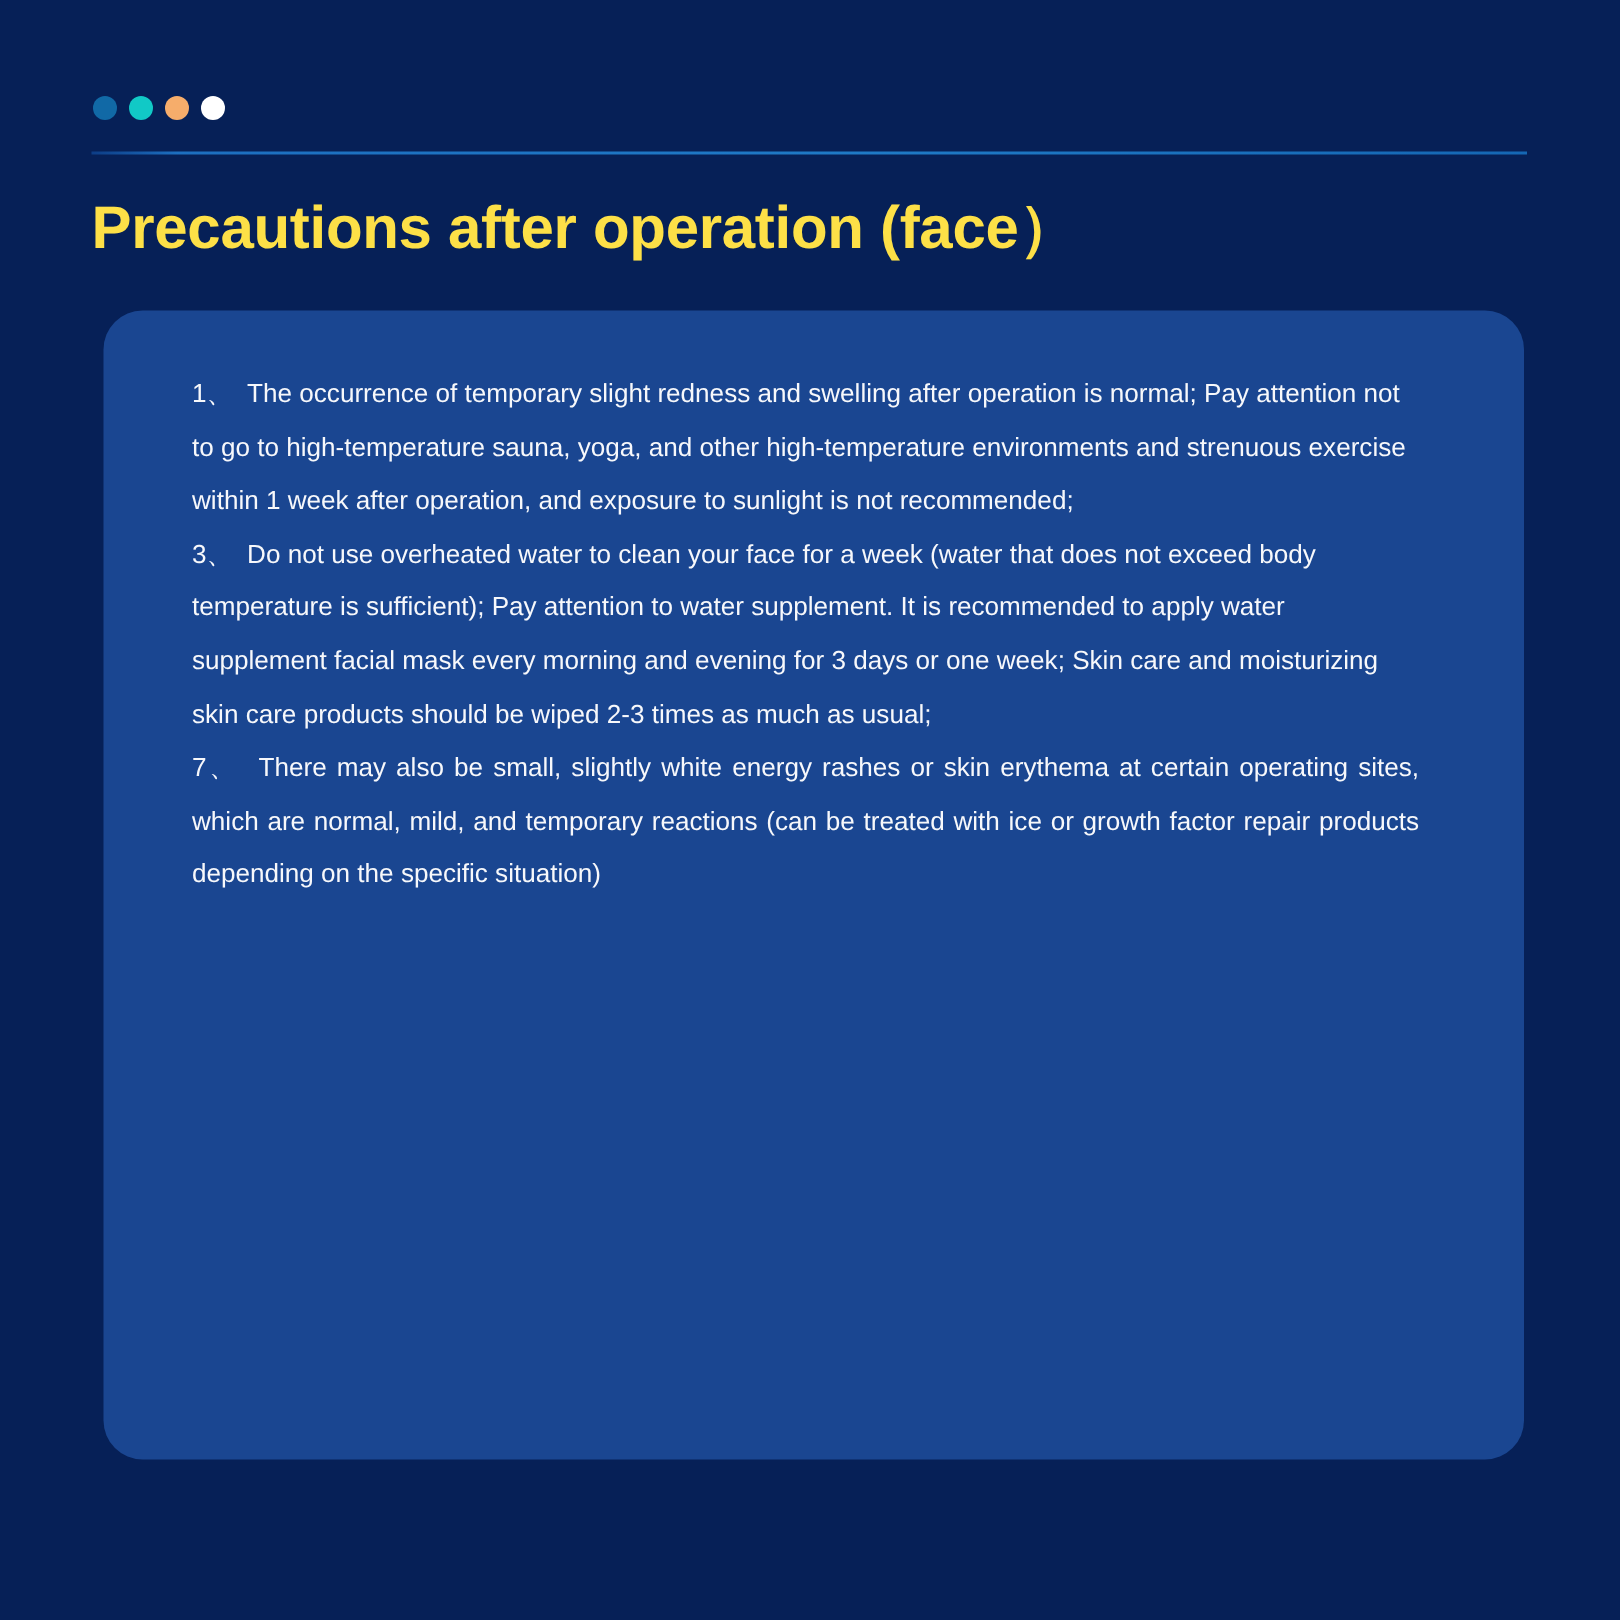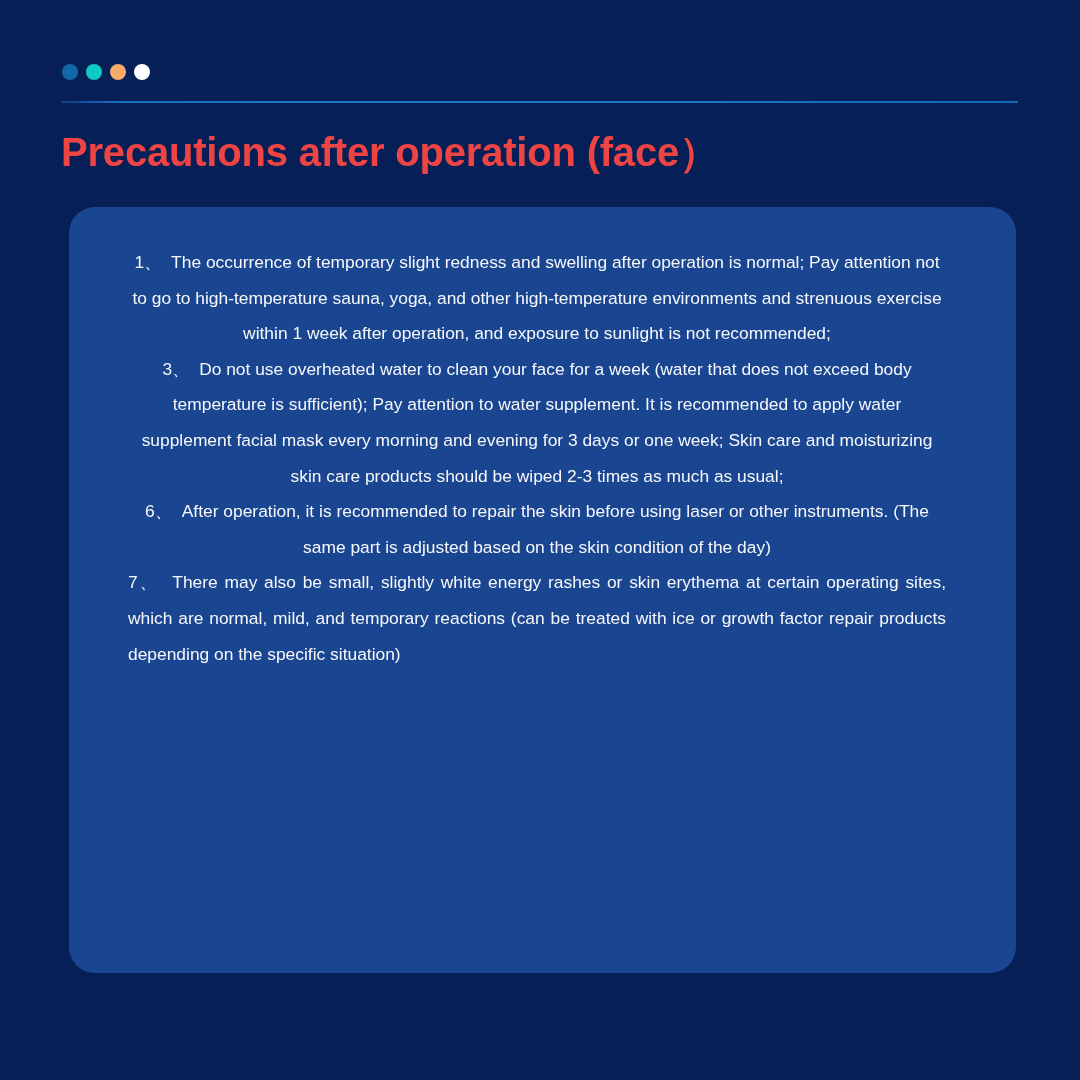--- a/index.html
+++ b/index.html
@@ -48,21 +48,21 @@
 
   
   .title {
     position:absolute;
     left:61px;
     top:128px;
     font-size:40px;
     font-weight:bold;
     letter-spacing:-0.2px;
     line-height:1.2;
-    color:#ef4444;
+    color:#fde047;
     white-space:nowrap;
   }
 
   
   .card {
     position:absolute;
     left:69px;
     top:207px;
     width:947px;
     height:766px;
@@ -73,21 +73,21 @@
 
   .body-list {
     list-style:none;
     margin-top:8px;
   }
 
   .para {
     color:#f7f8fb;
     font-size:17.4px;
     line-height:35.6px;
-    text-align:center;
+    text-align:left;
     max-width:818px;
   }
 
   .para.justify {
     text-align:justify;
     text-align-last:left;
   }
 
   .num { white-space:nowrap; }
 </style>
@@ -103,16 +103,15 @@
   </div>
   <div class="divider"></div>
 </div>
 
 <div class="title">Precautions after operation (face）</div>
 
 <div class="card">
   <ul class="body-list">
     <li class="para"><span class="num">1、</span>&nbsp; <span>The occurrence of temporary slight redness and swelling after operation is normal; Pay attention not to go to high-temperature sauna, yoga, and other high-temperature environments and strenuous exercise within 1 week after operation, and exposure to sunlight is not recommended;</span></li>
     <li class="para"><span class="num">3、</span>&nbsp; <span>Do not use overheated water to clean your face for a week (water that does not exceed body temperature is sufficient); Pay attention to water supplement. It is recommended to apply water supplement facial mask every morning and evening for 3 days or one week; Skin care and moisturizing skin care products should be wiped 2-3 times as much as usual;</span></li>
-    <li class="para"><span class="num">6、</span>&nbsp; <span>After operation, it is recommended to repair the skin before using laser or other instruments. (The same part is adjusted based on the skin condition of the day)</span></li>
     <li class="para justify"><span class="num">7、</span>&nbsp; <span>There may also be small, slightly white energy rashes or skin erythema at certain operating sites, which are normal, mild, and temporary reactions (can be treated with ice or growth factor repair products depending on the specific situation)</span></li>
   </ul>
 </div>
 
 </body></html>

